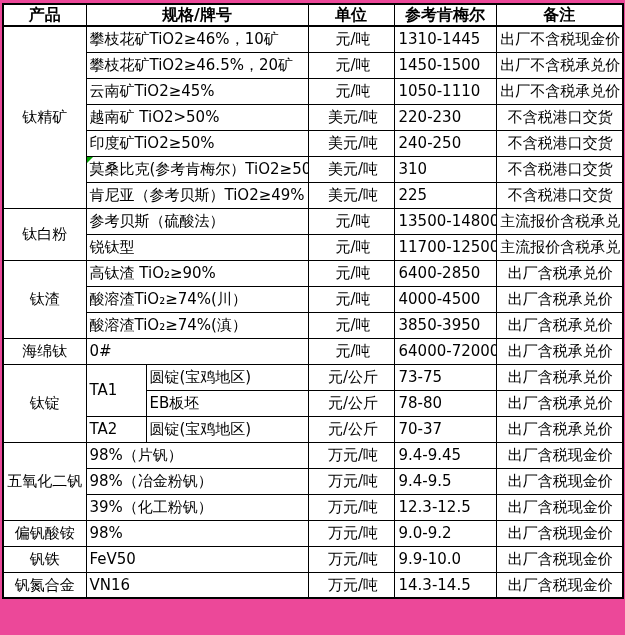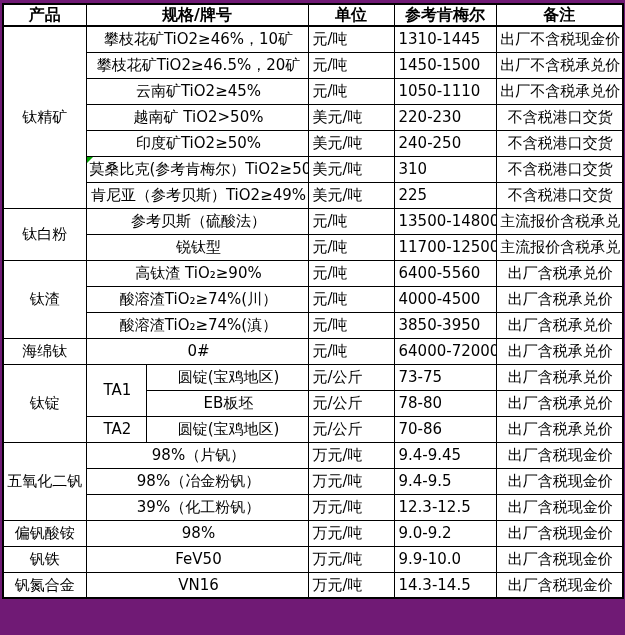--- a/index.html
+++ b/index.html
@@ -4,21 +4,21 @@
 <style>
   html, body {
     margin: 0;
     padding: 0;
     background: #ffffff;
   }
   .page {
     position: relative;
     width: 625px;
     height: 635px;
-    background: #701a75;
+    background: #ec4899;
     overflow: hidden;
     font-family: "DejaVu Sans", sans-serif;
   }
   table.price-table {
     border-collapse: collapse;
     table-layout: fixed;
     width: 620px;
     margin: 3px 0 0 2px;
     border: 2px solid #000000;
   }
@@ -40,25 +40,25 @@
   .price-table th {
     font-size: 16px;
     font-weight: bold;
     text-align: center;
     border-bottom: 2px solid #000000;
   }
   td.product {
     text-align: center;
   }
   td.spec, td.speca {
-    text-align: center;
+    text-align: left;
     padding-left: 3px;
   }
   td.unit {
-    text-align: left;
+    text-align: center;
     padding-left: 4px;
   }
   td.price {
     text-align: left;
     padding-left: 4px;
   }
   td.note {
     text-align: center;
     padding-left: 2px;
   }
@@ -152,21 +152,21 @@
       <tr>
         <td class="spec" colspan="2">锐钛型</td>
         <td class="unit">元/吨</td>
         <td class="price">11700-12500</td>
         <td class="note">主流报价含税承兑</td>
       </tr>
       <tr>
         <td class="product" rowspan="3">钛渣</td>
         <td class="spec" colspan="2">高钛渣 TiO₂≥90%</td>
         <td class="unit">元/吨</td>
-        <td class="price">6400-5560</td>
+        <td class="price">6400-2850</td>
         <td class="note">出厂含税承兑价</td>
       </tr>
       <tr>
         <td class="spec" colspan="2">酸溶渣TiO₂≥74%(川）</td>
         <td class="unit">元/吨</td>
         <td class="price">4000-4500</td>
         <td class="note">出厂含税承兑价</td>
       </tr>
       <tr>
         <td class="spec" colspan="2">酸溶渣TiO₂≥74%(滇）</td>
@@ -192,21 +192,21 @@
       <tr>
         <td class="spec">EB板坯</td>
         <td class="unit">元/公斤</td>
         <td class="price">78-80</td>
         <td class="note">出厂含税承兑价</td>
       </tr>
       <tr>
         <td class="speca">TA2</td>
         <td class="spec">圆锭(宝鸡地区)</td>
         <td class="unit">元/公斤</td>
-        <td class="price">70-86</td>
+        <td class="price">70-37</td>
         <td class="note">出厂含税承兑价</td>
       </tr>
       <tr>
         <td class="product" rowspan="3">五氧化二钒</td>
         <td class="spec" colspan="2">98%（片钒）</td>
         <td class="unit">万元/吨</td>
         <td class="price">9.4-9.45</td>
         <td class="note">出厂含税现金价</td>
       </tr>
       <tr>

